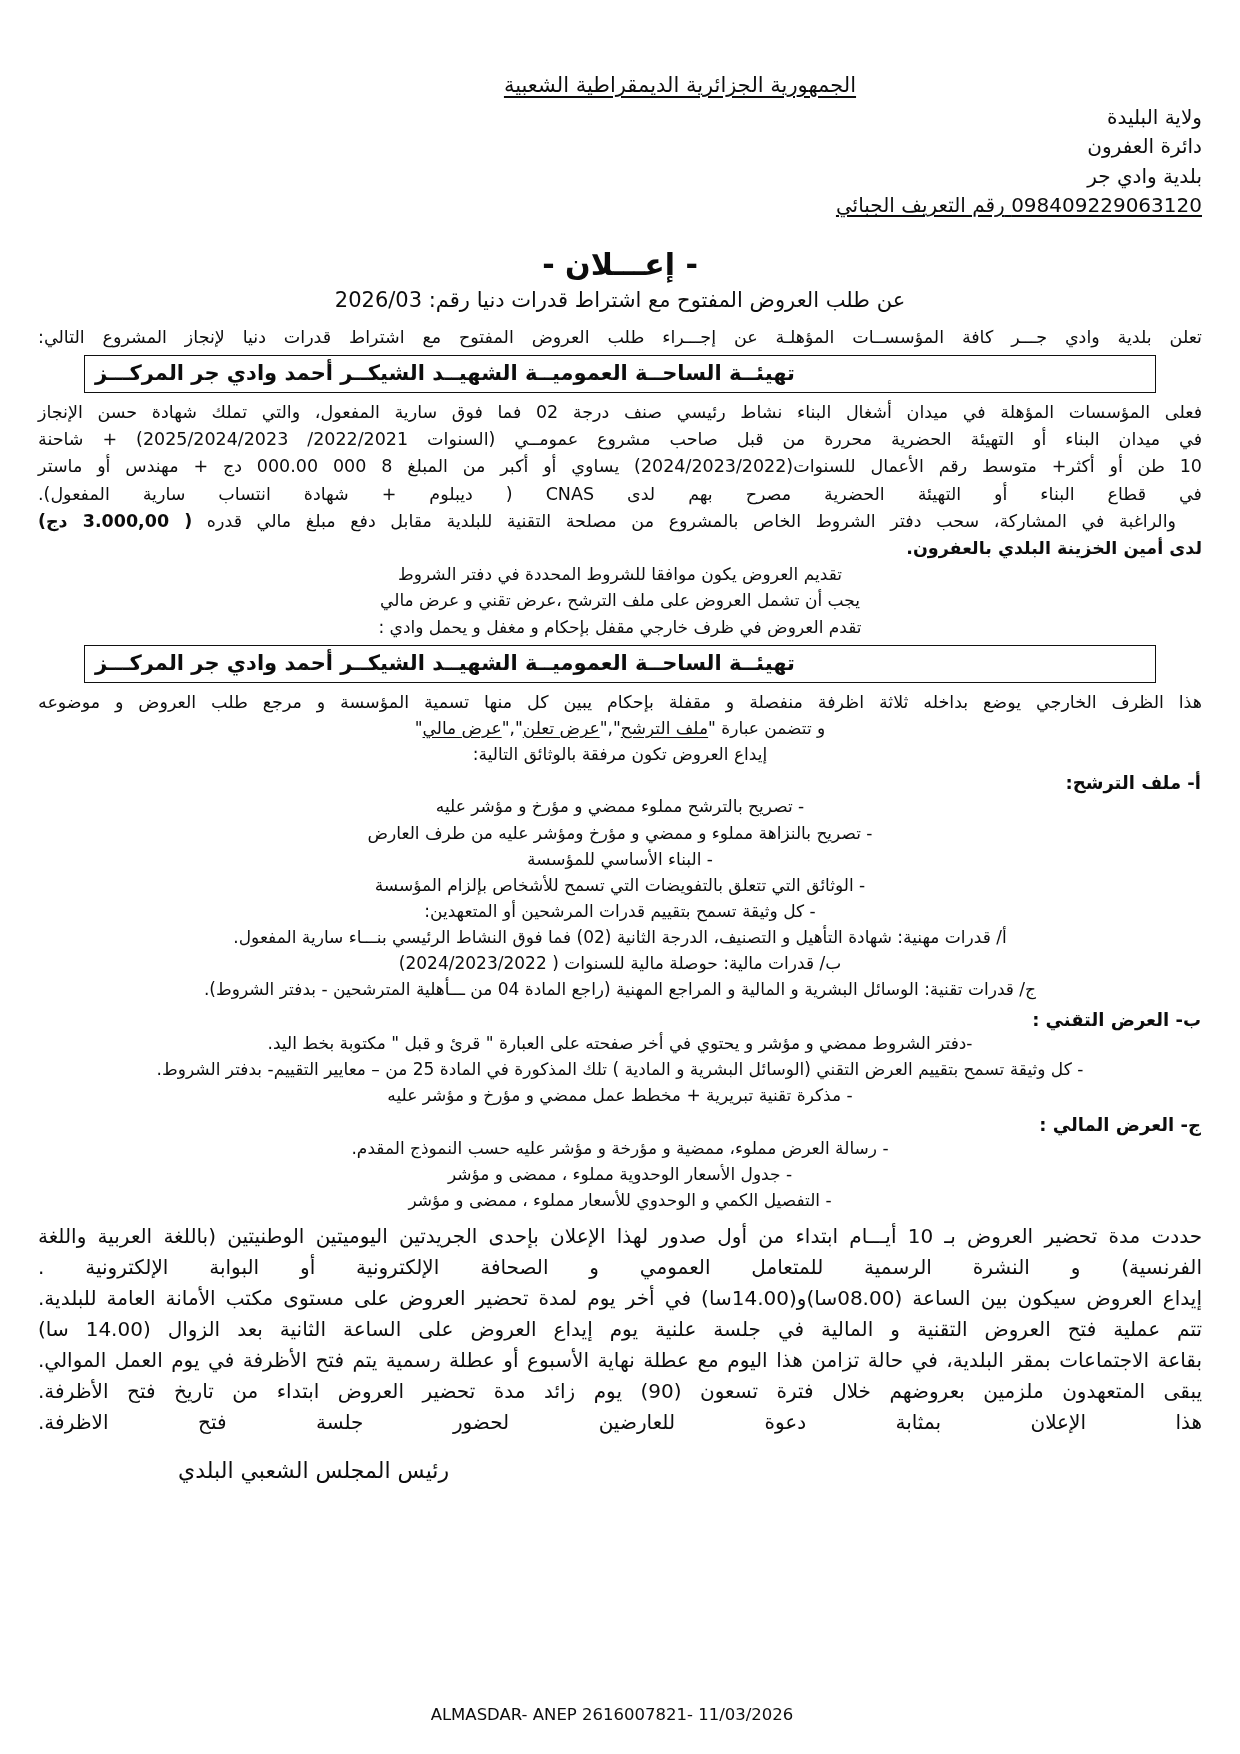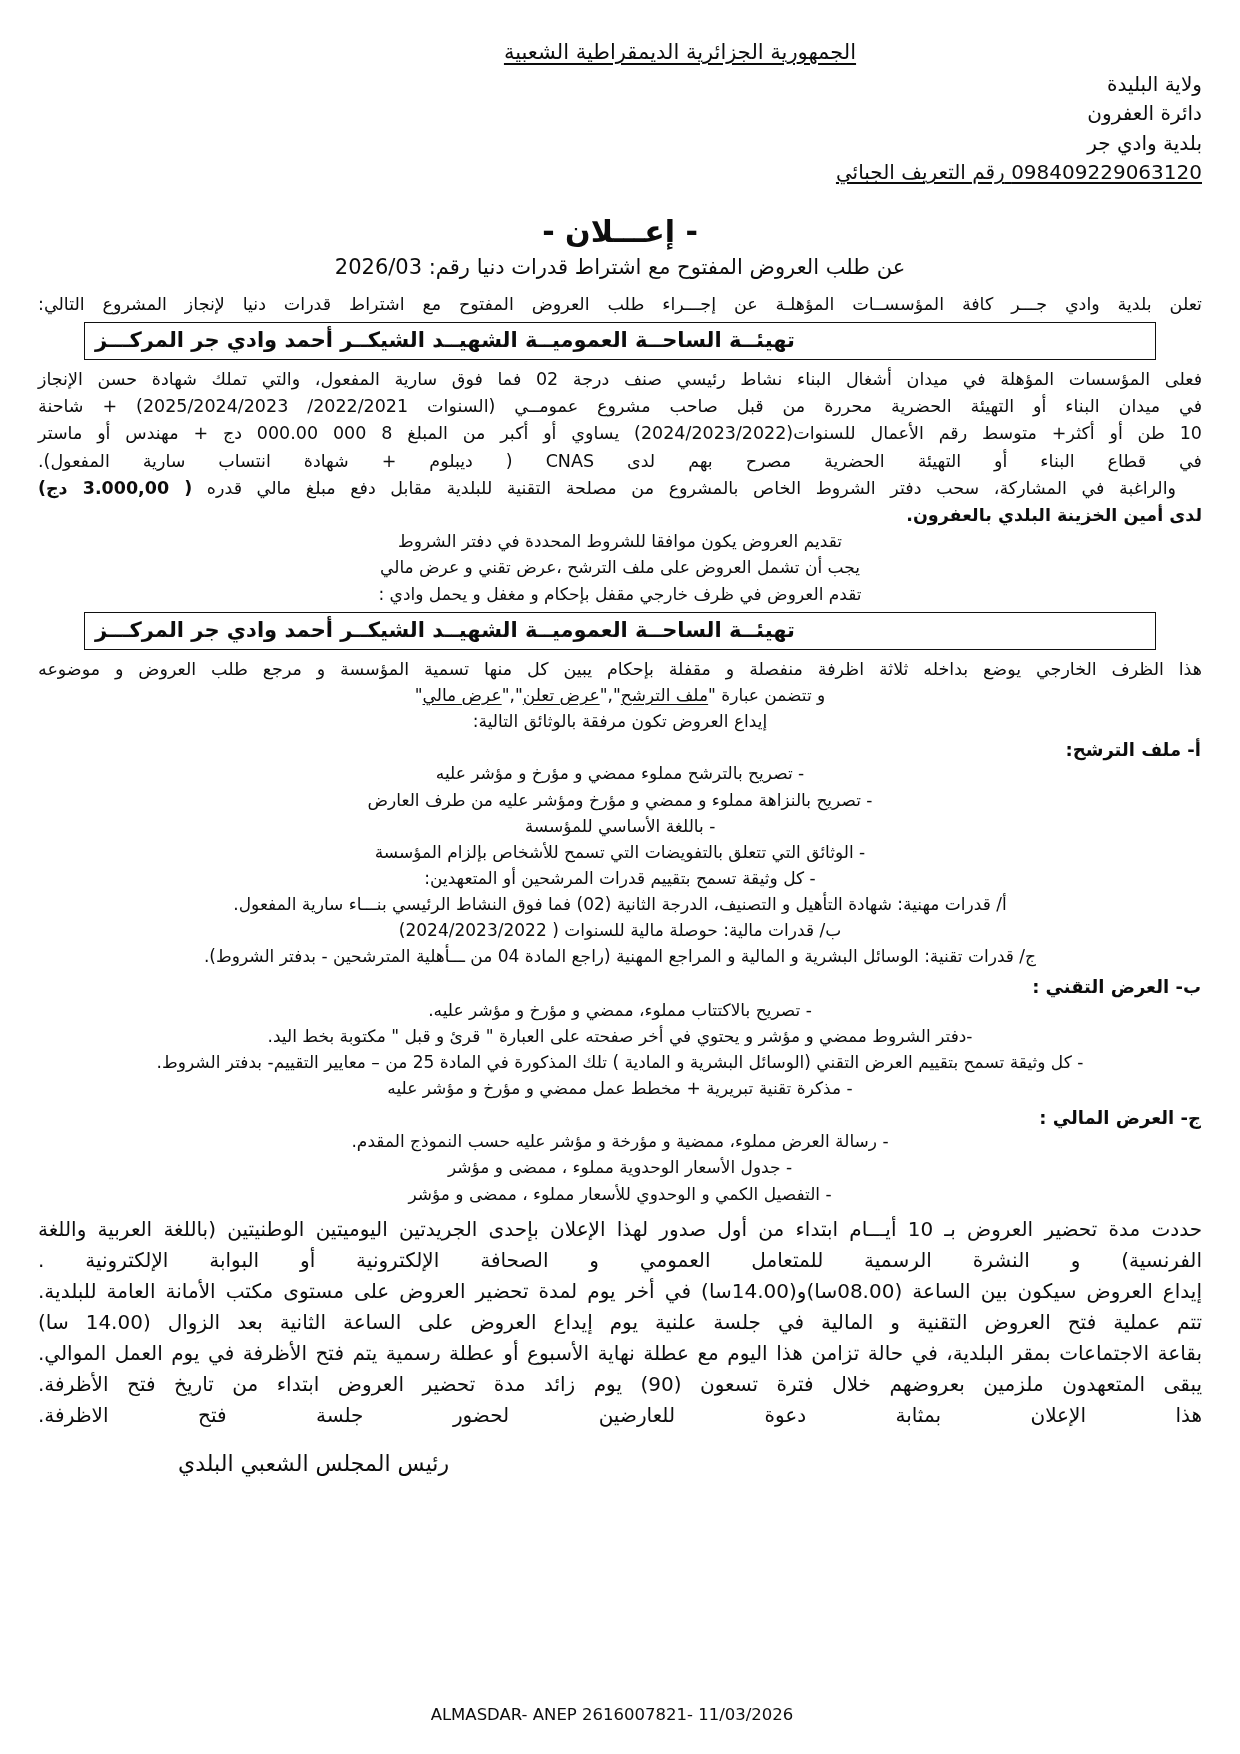--- a/index.html
+++ b/index.html
@@ -31,20 +31,21 @@
     margin-top: 12px;
     margin-bottom: 4px;
   }
   .republic {
     display: inline-block;
     font-size: 21px;
     text-decoration: underline;
     text-underline-offset: 4px;
     letter-spacing: 0.2px;
     margin-right: -120px;
+    margin-top: 33px;
   }
   .admin-block {
     text-align: right;
     line-height: 1.42;
     font-size: 20px;
     margin-top: 2px;
   }
   .admin-block div { margin-bottom: 1px; }
   .tax-line {
     display: inline-block;
@@ -192,31 +193,30 @@
     <p class="li">
       <span>و تتضمن عبارة "</span><span class="ul">ملف الترشح</span>","<span class="ul">عرض تعلن</span>","<span class="ul">عرض مالي</span>"
     </p>
     <p class="li">إيداع العروض تكون مرفقة بالوثائق التالية:</p>
   </div>
 
   <div class="list-block">
     <div class="section-head">أ- ملف الترشح:</div>
     <p class="li">- تصريح بالترشح مملوء ممضي و مؤرخ و مؤشر عليه</p>
     <p class="li">- تصريح بالنزاهة مملوء و ممضي و مؤرخ وم‍ؤشر عليه من طرف العارض</p>
-    <p class="li">- باللغة الأساسي للمؤسسة</p>
+    <p class="li">- البناء الأساسي للمؤسسة</p>
     <p class="li">- الوثائق التي تتعلق بالتفويضات التي تسمح للأشخاص بإلزام المؤسسة</p>
     <p class="li">- كل وثيقة تسمح بتقييم قدرات المرشحين أو المتعهدين:</p>
     <p class="li">أ/ قدرات مهنية: شهادة التأهيل و التصنيف، الدرجة الثانية (02) فما فوق النشاط الرئيسي بنـــاء سارية المفعول.</p>
     <p class="li">ب/ قدرات مالية: حوصلة مالية للسنوات ( 2024/2023/2022)</p>
     <p class="li">ج/ قدرات تقنية: الوسائل البشرية و المالية و المراجع المهنية (راجع المادة 04 من ـــأهلية المترشحين - بدفتر الشروط).</p>
   </div>
 
   <div class="list-block">
     <div class="section-head">ب- العرض التقني :</div>
-    <p class="li">- تصريح بالاكتتاب مملوء، ممضي و مؤرخ و مؤشر عليه.</p>
     <p class="li">-دفتر الشروط ممضي و مؤشر و يحتوي في أخر صفحته على العبارة " قرئ و قبل " مكتوبة بخط اليد.</p>
     <p class="li">- كل وثيقة تسمح بتقييم العرض التقني (الوسائل البشرية و المادية ) تلك المذكورة في المادة 25 من – معايير التقييم- بدفتر الشروط.</p>
     <p class="li">- مذكرة تقنية تبريرية + مخطط عمل ممضي و مؤرخ و مؤشر عليه</p>
   </div>
 
   <div class="list-block">
     <div class="section-head">ج- العرض المالي :</div>
     <p class="li">- رسالة العرض مملوء، ممضية و مؤرخة و مؤشر عليه حسب النموذج المقدم.</p>
     <p class="li">- جدول الأسعار الوحدوية مملوء ، ممضى و مؤشر</p>
     <p class="li">- التفصيل الكمي و الوحدوي للأسعار مملوء ، ممضى و مؤشر</p>

